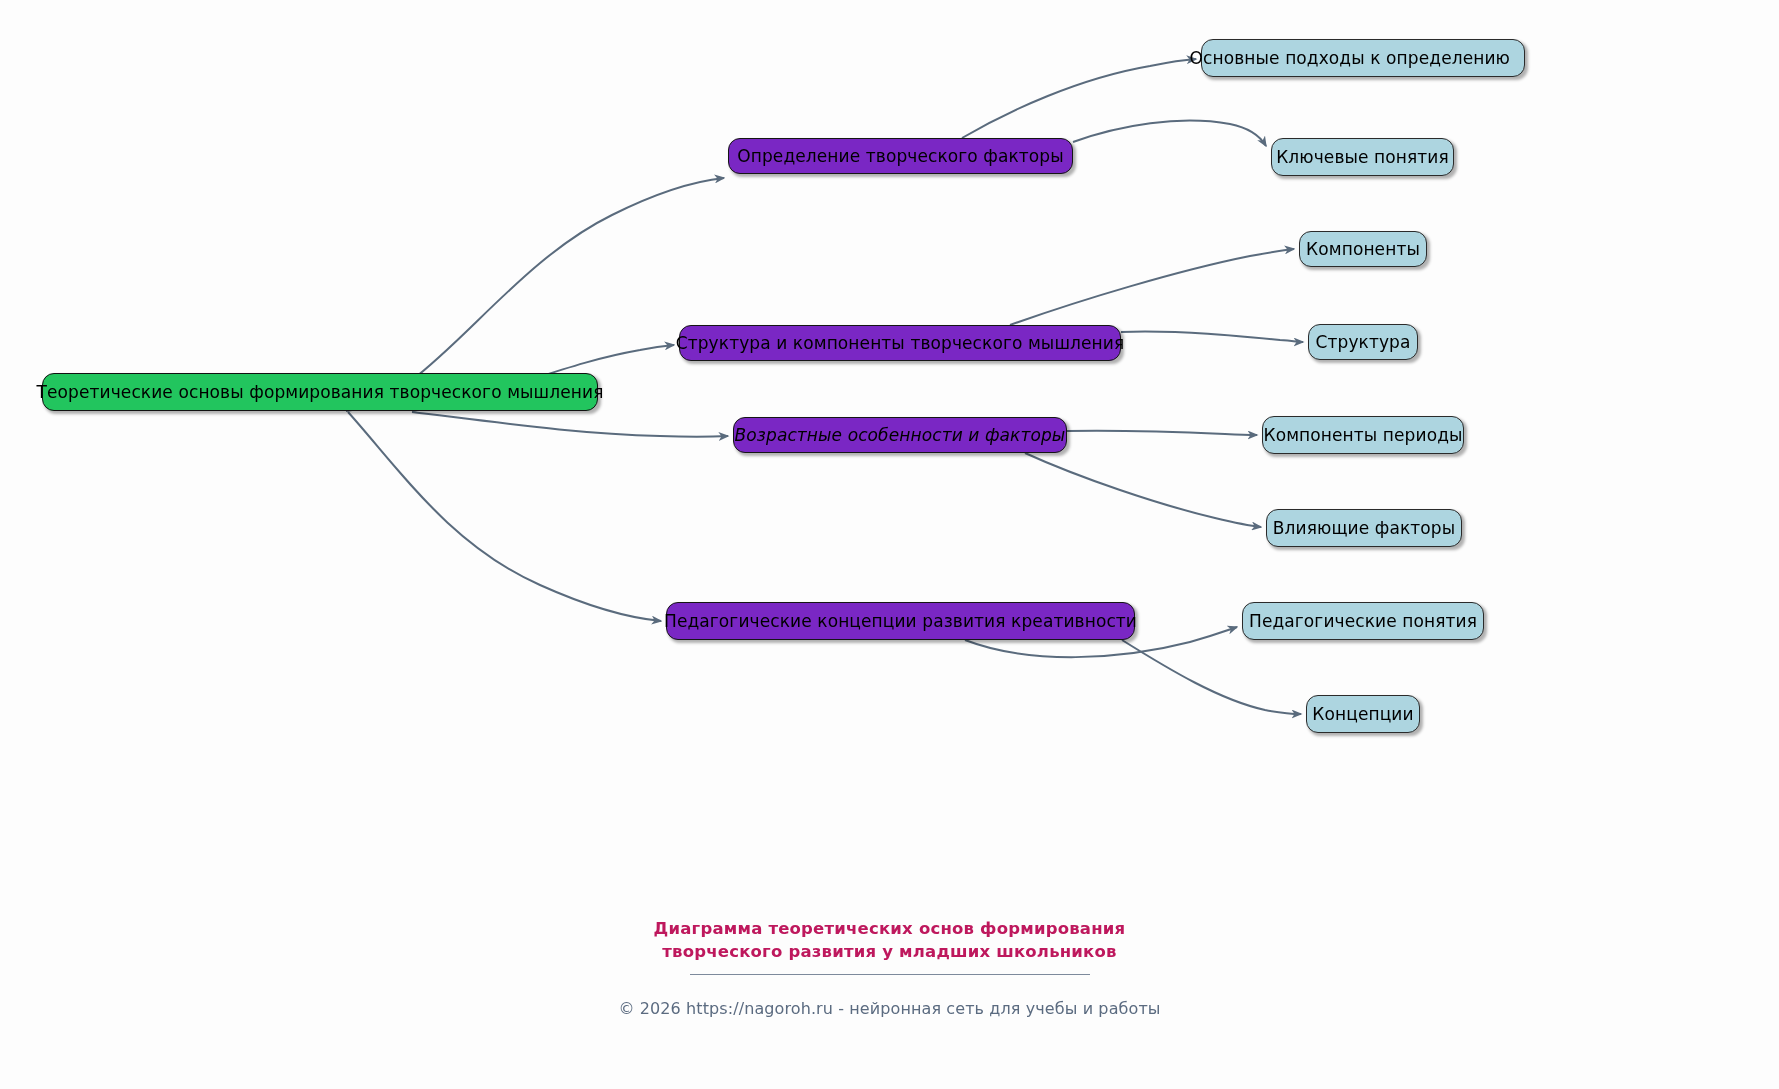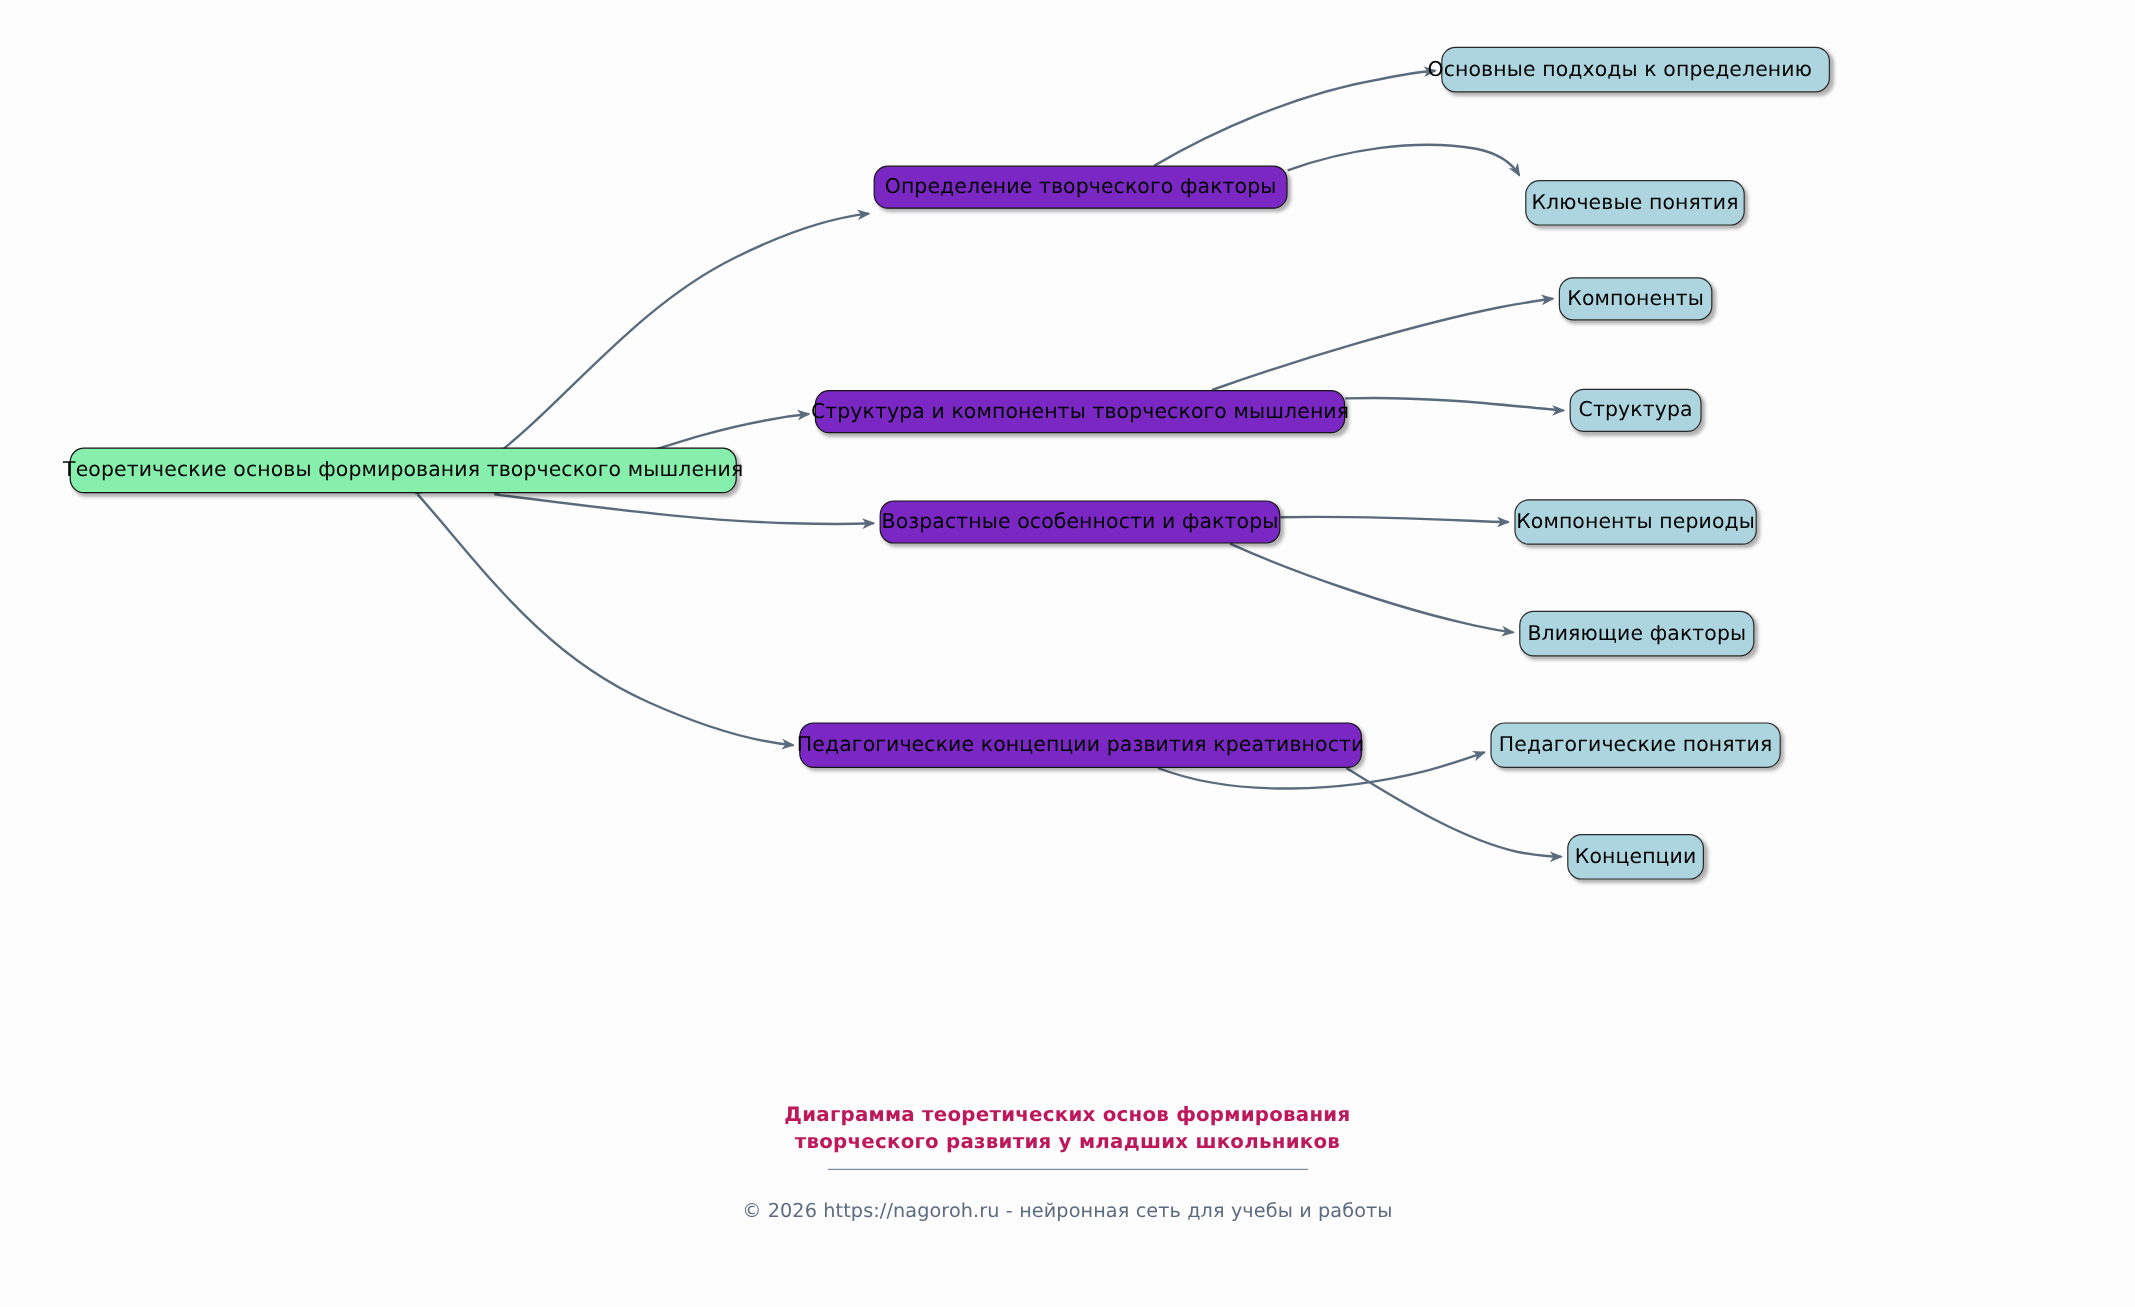--- a/index.html
+++ b/index.html
@@ -48,23 +48,22 @@
   }
   .node-label {
     display: block;
     padding: 0 14px;
     font-size: 17px;
     color: #000000;
     letter-spacing: 0.1px;
   }
 
   .node.root {
-    background: #86efac;
+    background: #22c55e;
     border-color: #111111;
-    margin-left: 16px;
   }
   .node.branch {
     background: #7a27c4;
     border-color: #151515;
   }
   .node.leaf {
     background: #add5e0;
     border-color: #2b2b2b;
   }
 
@@ -126,33 +125,33 @@
   <div id="nodes-group">
       <div class="node root" style="left: 42px; top: 373px; width: 556px; height: 38px;">
         <span class="node-label">Теоретические основы формирования творческого мышления</span>
       </div>
       <div class="node branch" style="left: 728px; top: 138px; width: 345px; height: 36px;">
         <span class="node-label">Определение творческого факторы</span>
       </div>
       <div class="node leaf" style="left: 1201px; top: 39px; width: 324px; height: 38px; justify-content: flex-end;">
         <span class="node-label">Основные подходы к определению</span>
       </div>
-      <div class="node leaf" style="left: 1271px; top: 138px; width: 183px; height: 38px; margin-top: 12px;">
+      <div class="node leaf" style="left: 1271px; top: 138px; width: 183px; height: 38px;">
         <span class="node-label">Ключевые понятия</span>
       </div>
       <div class="node branch" style="left: 679px; top: 325px; width: 442px; height: 36px;">
         <span class="node-label">Структура и компоненты творческого мышления</span>
       </div>
       <div class="node leaf" style="left: 1299px; top: 231px; width: 128px; height: 36px;">
         <span class="node-label">Компоненты</span>
       </div>
       <div class="node leaf" style="left: 1308px; top: 324px; width: 110px; height: 36px;">
         <span class="node-label">Структура</span>
       </div>
-      <div class="node branch" style="left: 733px; top: 417px; width: 334px; height: 36px;">
+      <div class="node branch" style="left: 733px; top: 417px; width: 334px; height: 36px; font-style: italic;">
         <span class="node-label">Возрастные особенности и факторы</span>
       </div>
       <div class="node leaf" style="left: 1262px; top: 416px; width: 202px; height: 38px;">
         <span class="node-label">Компоненты периоды</span>
       </div>
       <div class="node leaf" style="left: 1266px; top: 509px; width: 196px; height: 38px;">
         <span class="node-label">Влияющие факторы</span>
       </div>
       <div class="node branch" style="left: 666px; top: 602px; width: 469px; height: 38px;">
         <span class="node-label">Педагогические концепции развития креативности</span>

